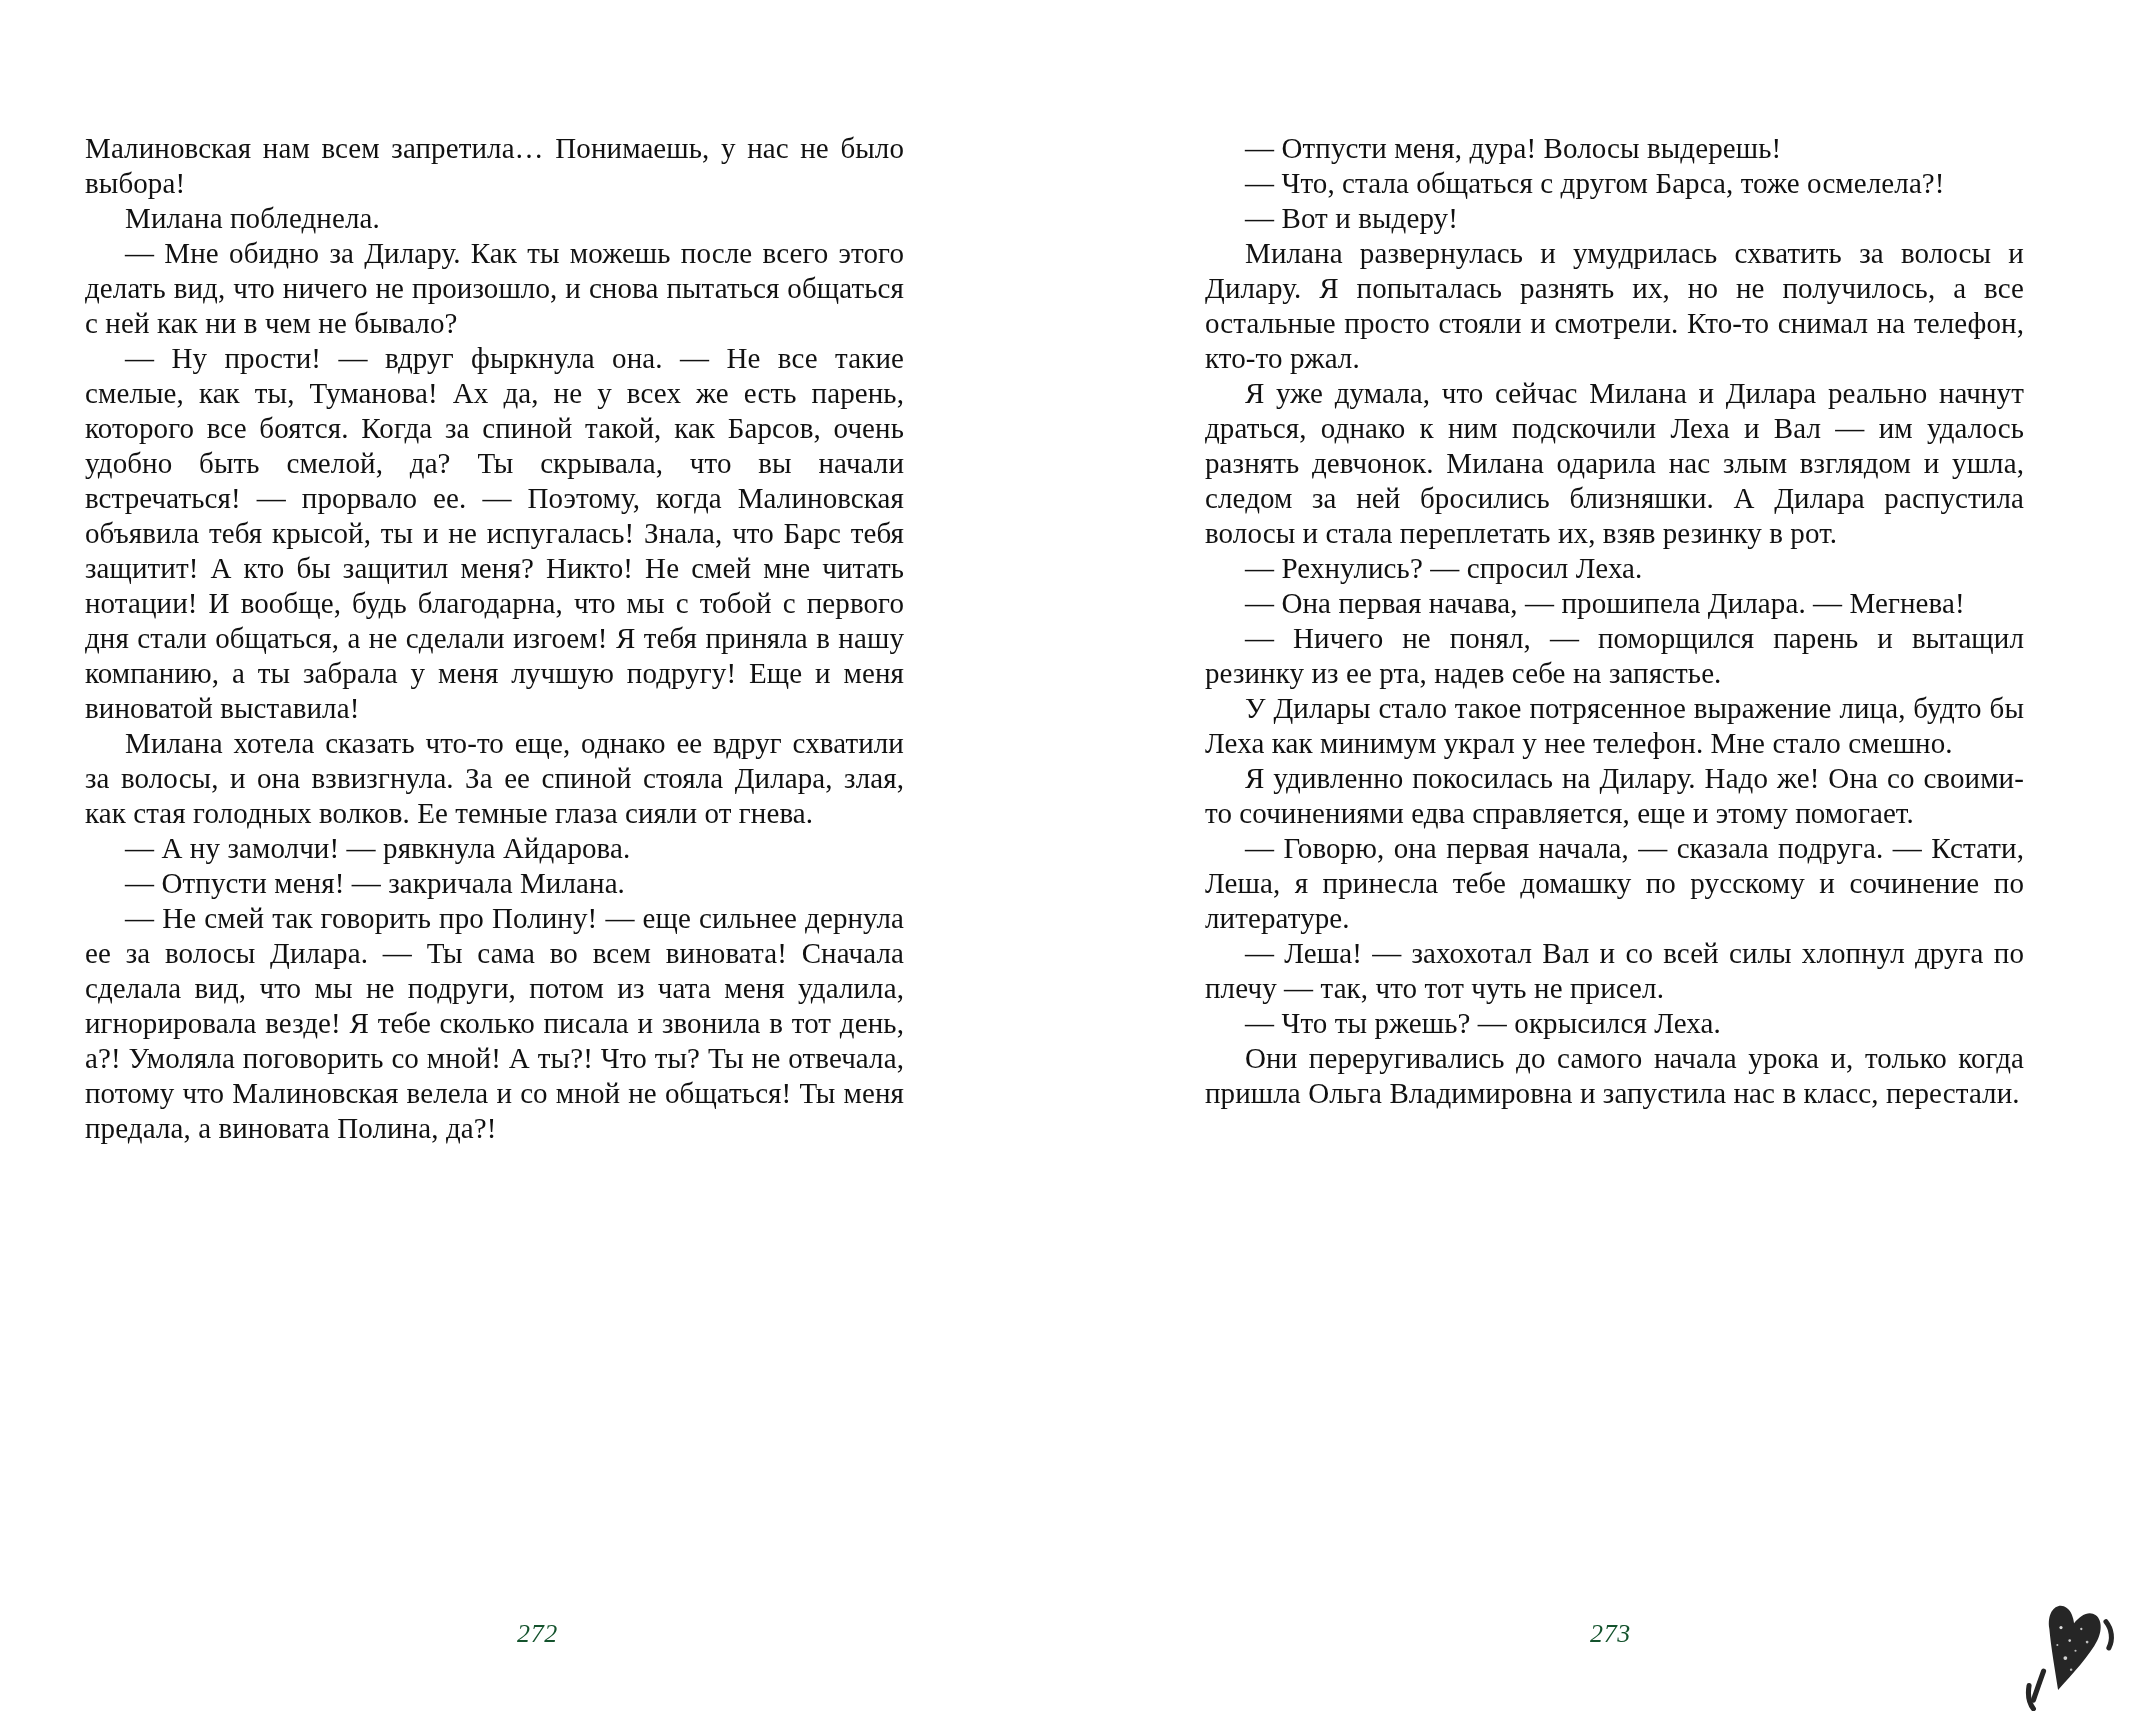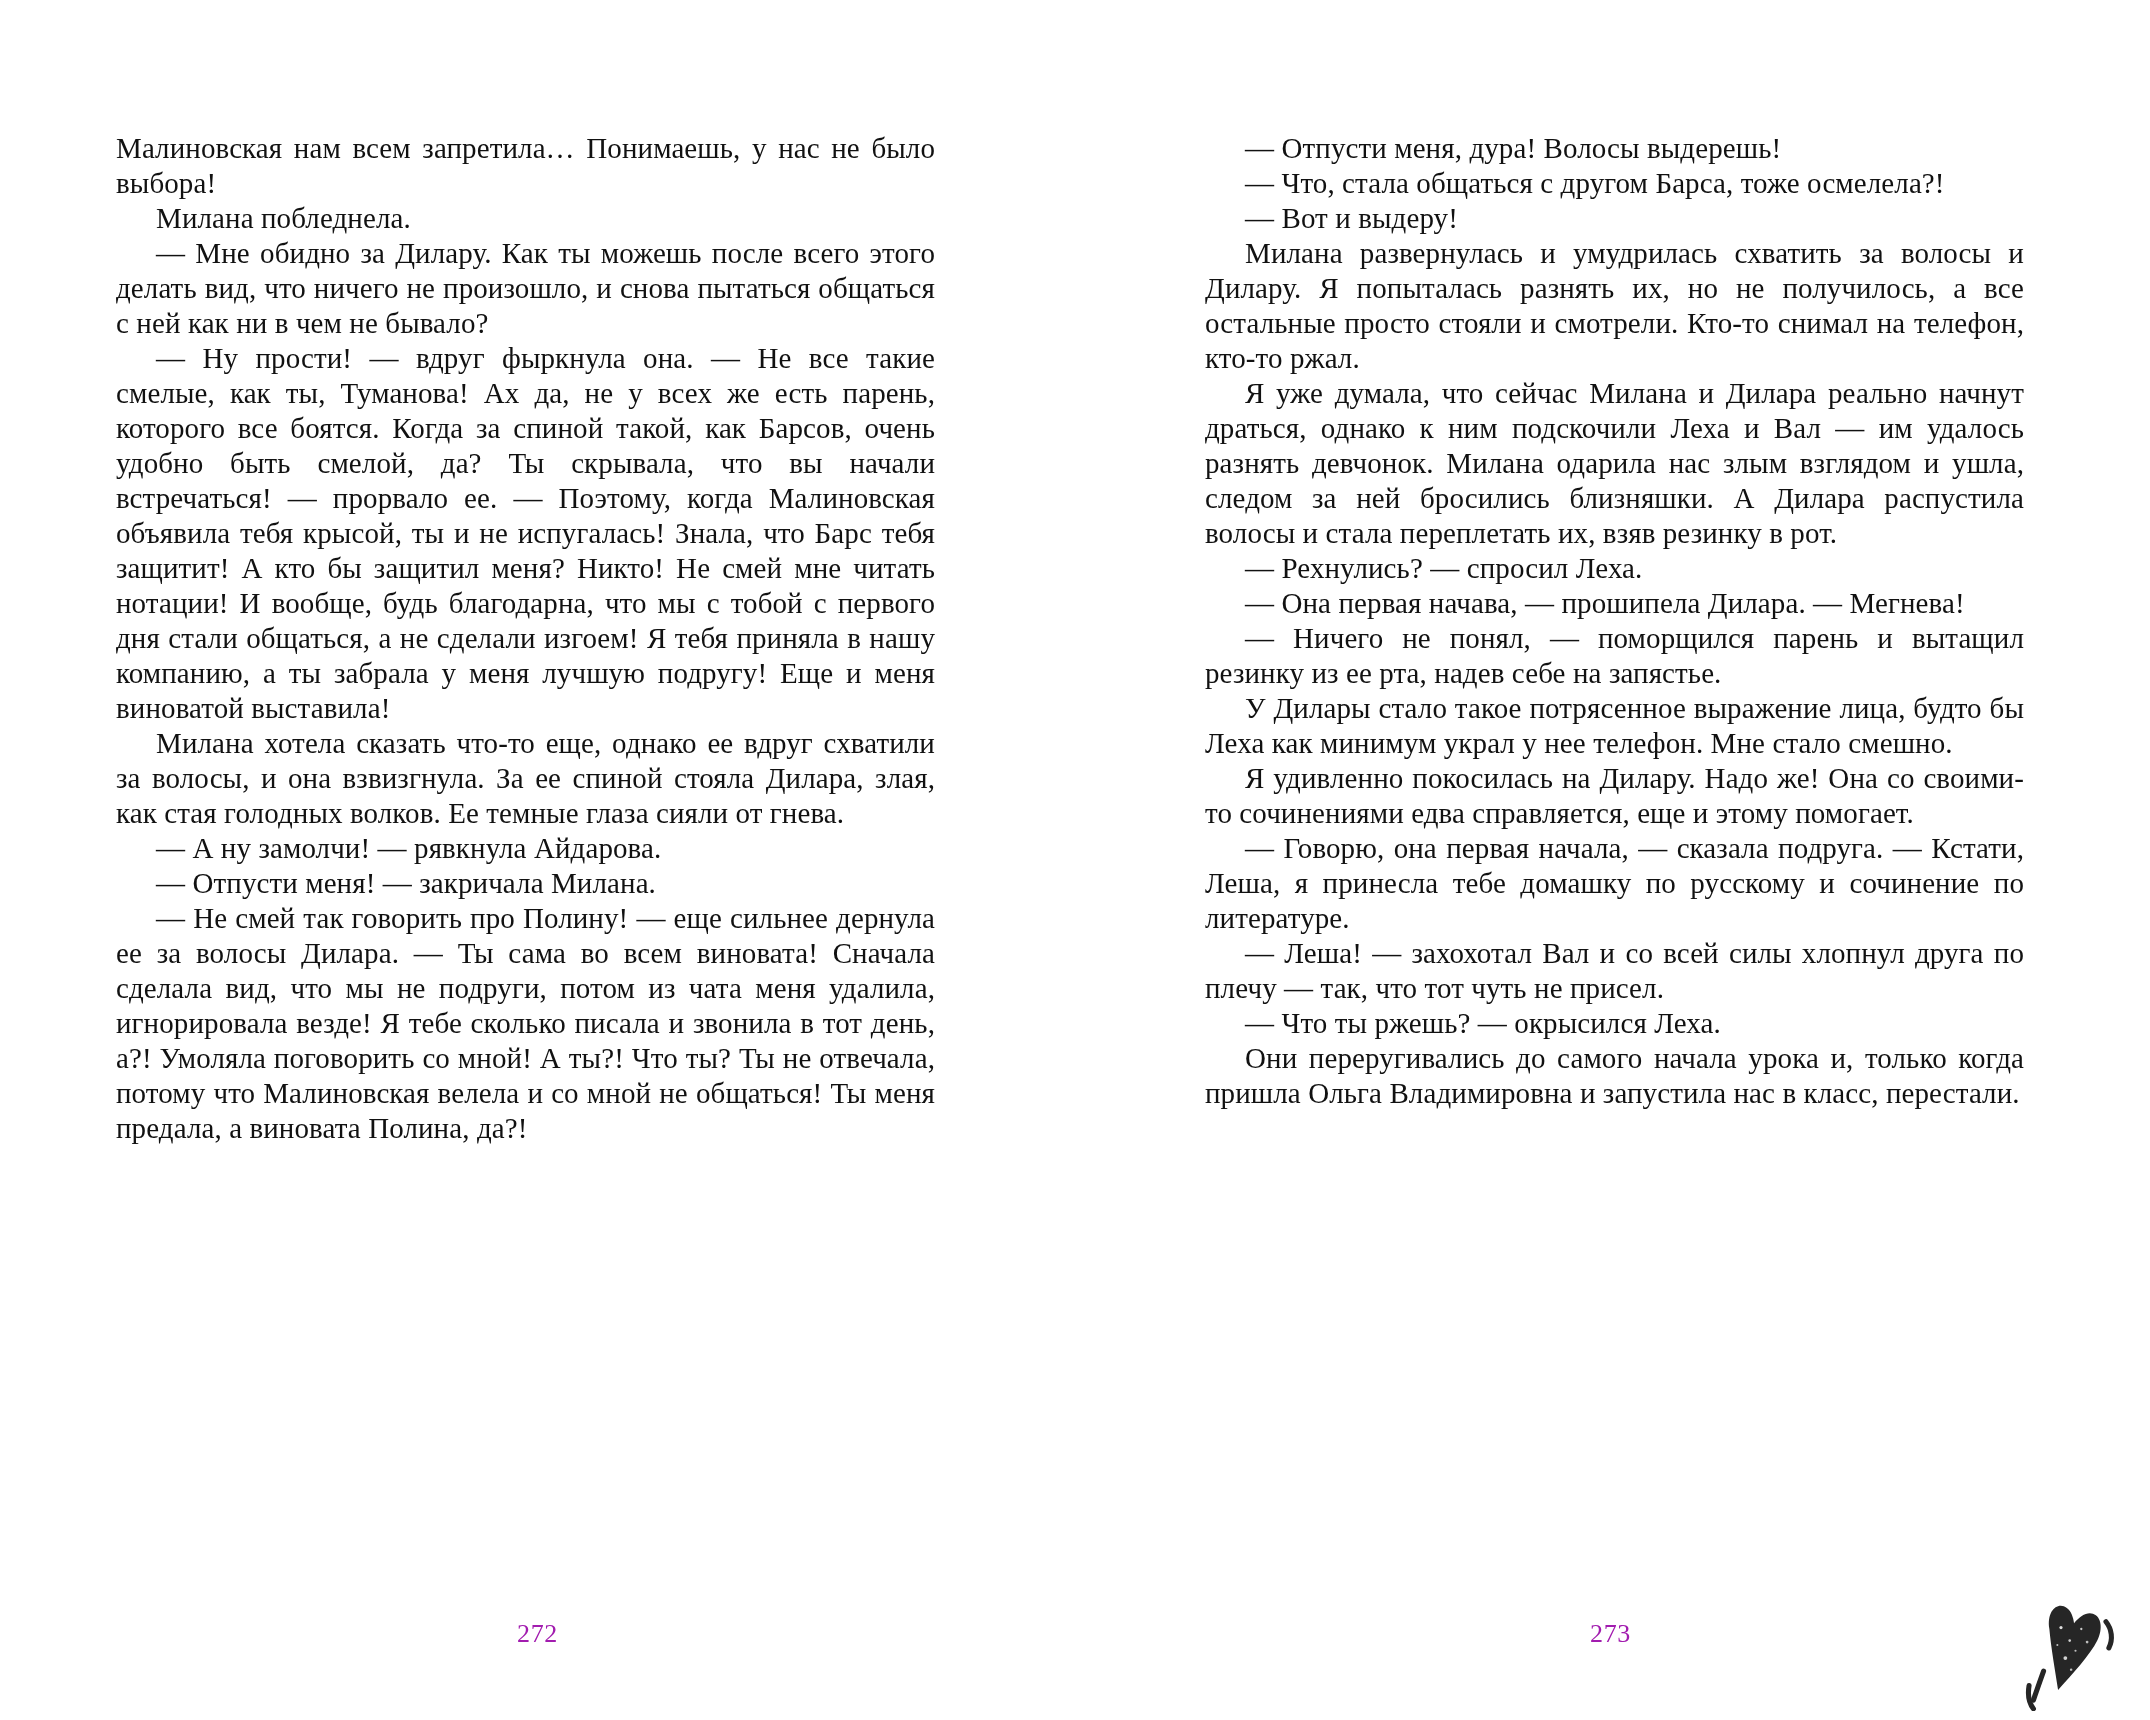--- a/index.html
+++ b/index.html
@@ -22,21 +22,21 @@
     inset: 0;
     display: flex;
   }
 
   .page {
     position: relative;
     width: 1075px;
     height: 1720px;
     box-sizing: border-box;
   }
-  .page-left  { padding: 131px 128px 0 116px; }
+  .page-left  { padding: 131px 128px 0 85px; }
   .page-right { padding: 131px 126px 0 130px; }
 
   .textblock {
     width: 819px;
     font-size: 29px;
     line-height: 35px;
     text-align: justify;
     text-justify: inter-word;
     hyphens: manual;
     -webkit-hyphens: manual;
@@ -57,22 +57,23 @@
   .textblock p:last-child { }
 
   .folio {
     position: absolute;
     left: 0;
     right: 0;
     top: 1618px;
     text-align: center;
     font-size: 26px;
     line-height: 32px;
-    color: #a21caf;
+    color: #14532d;
     letter-spacing: 0.7px;
+    font-style: italic;
   }
   .page-left  .folio { padding-right: 0px; }
   .page-right .folio { padding-right: 4px; }
 
   
   .ornament {
     position: absolute;
     right: 16px;
     bottom: 8.7px;
     width: 117px;

